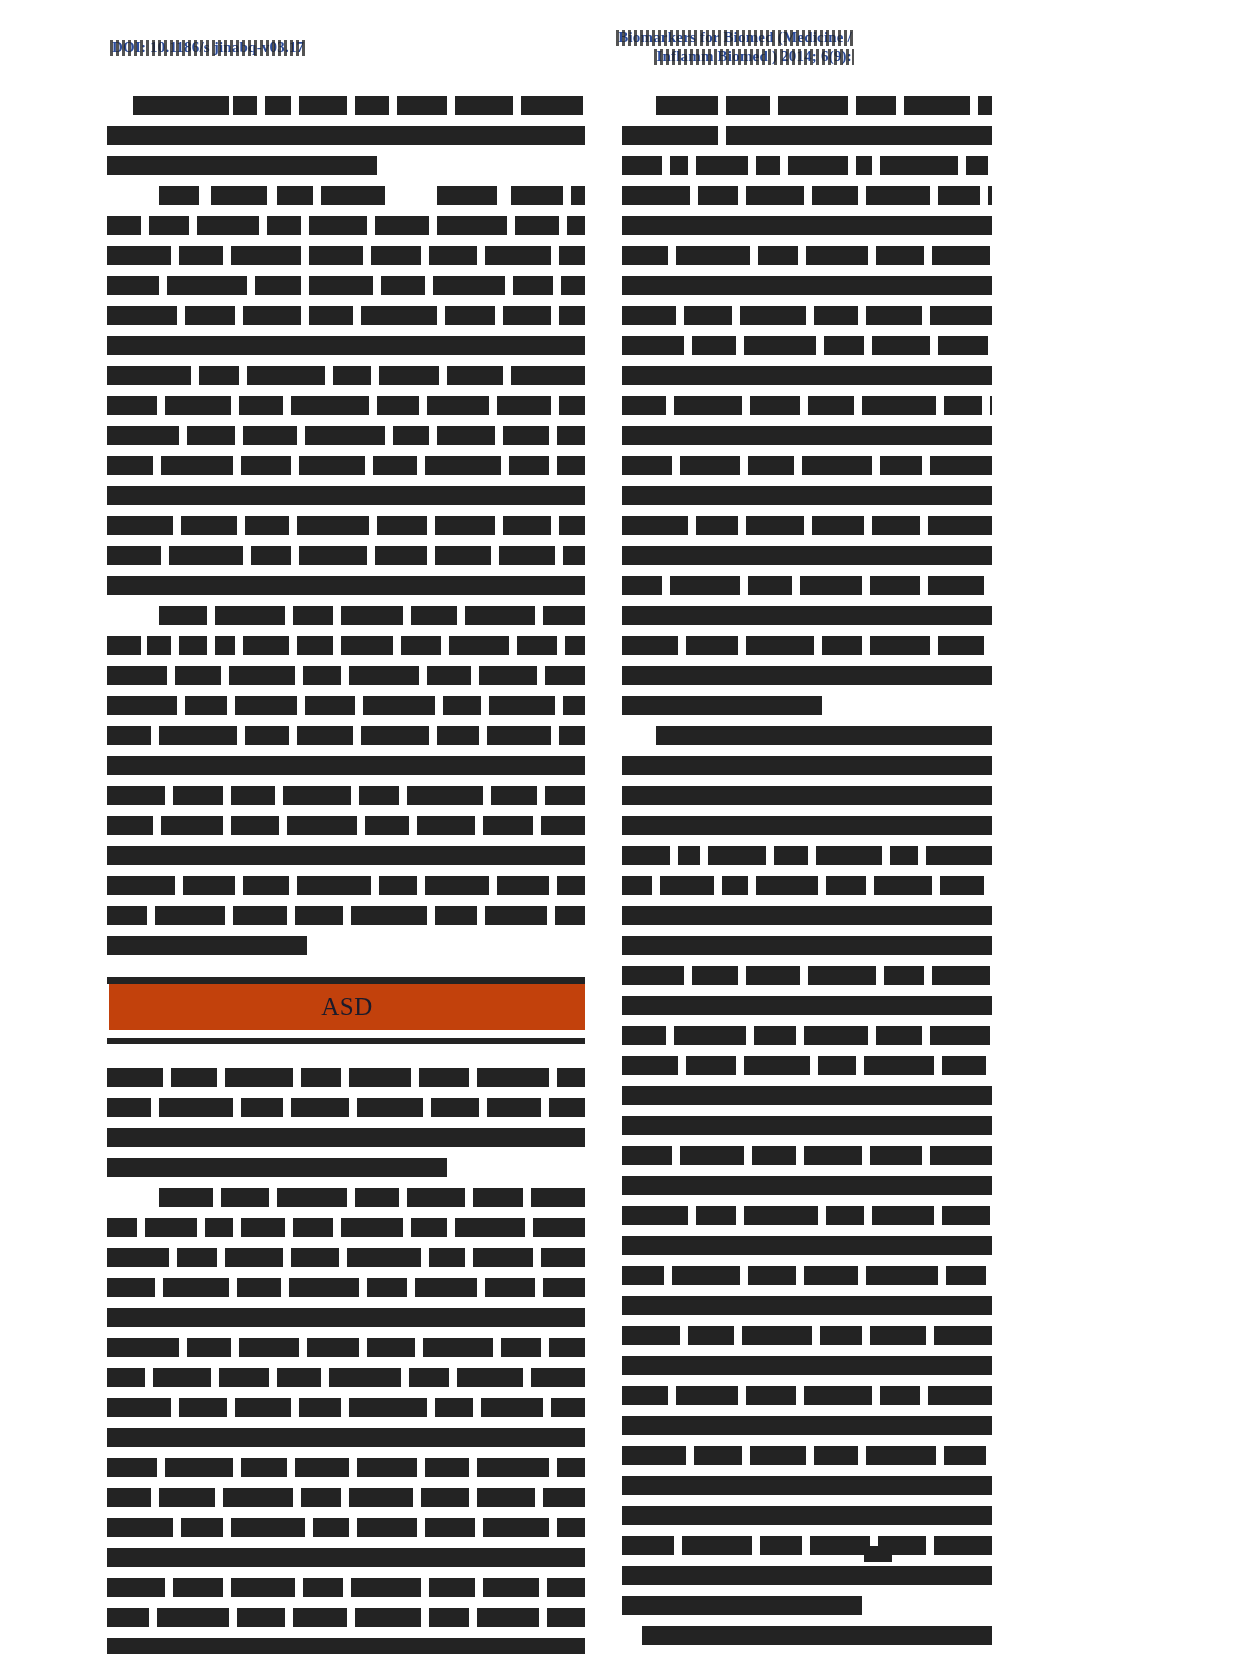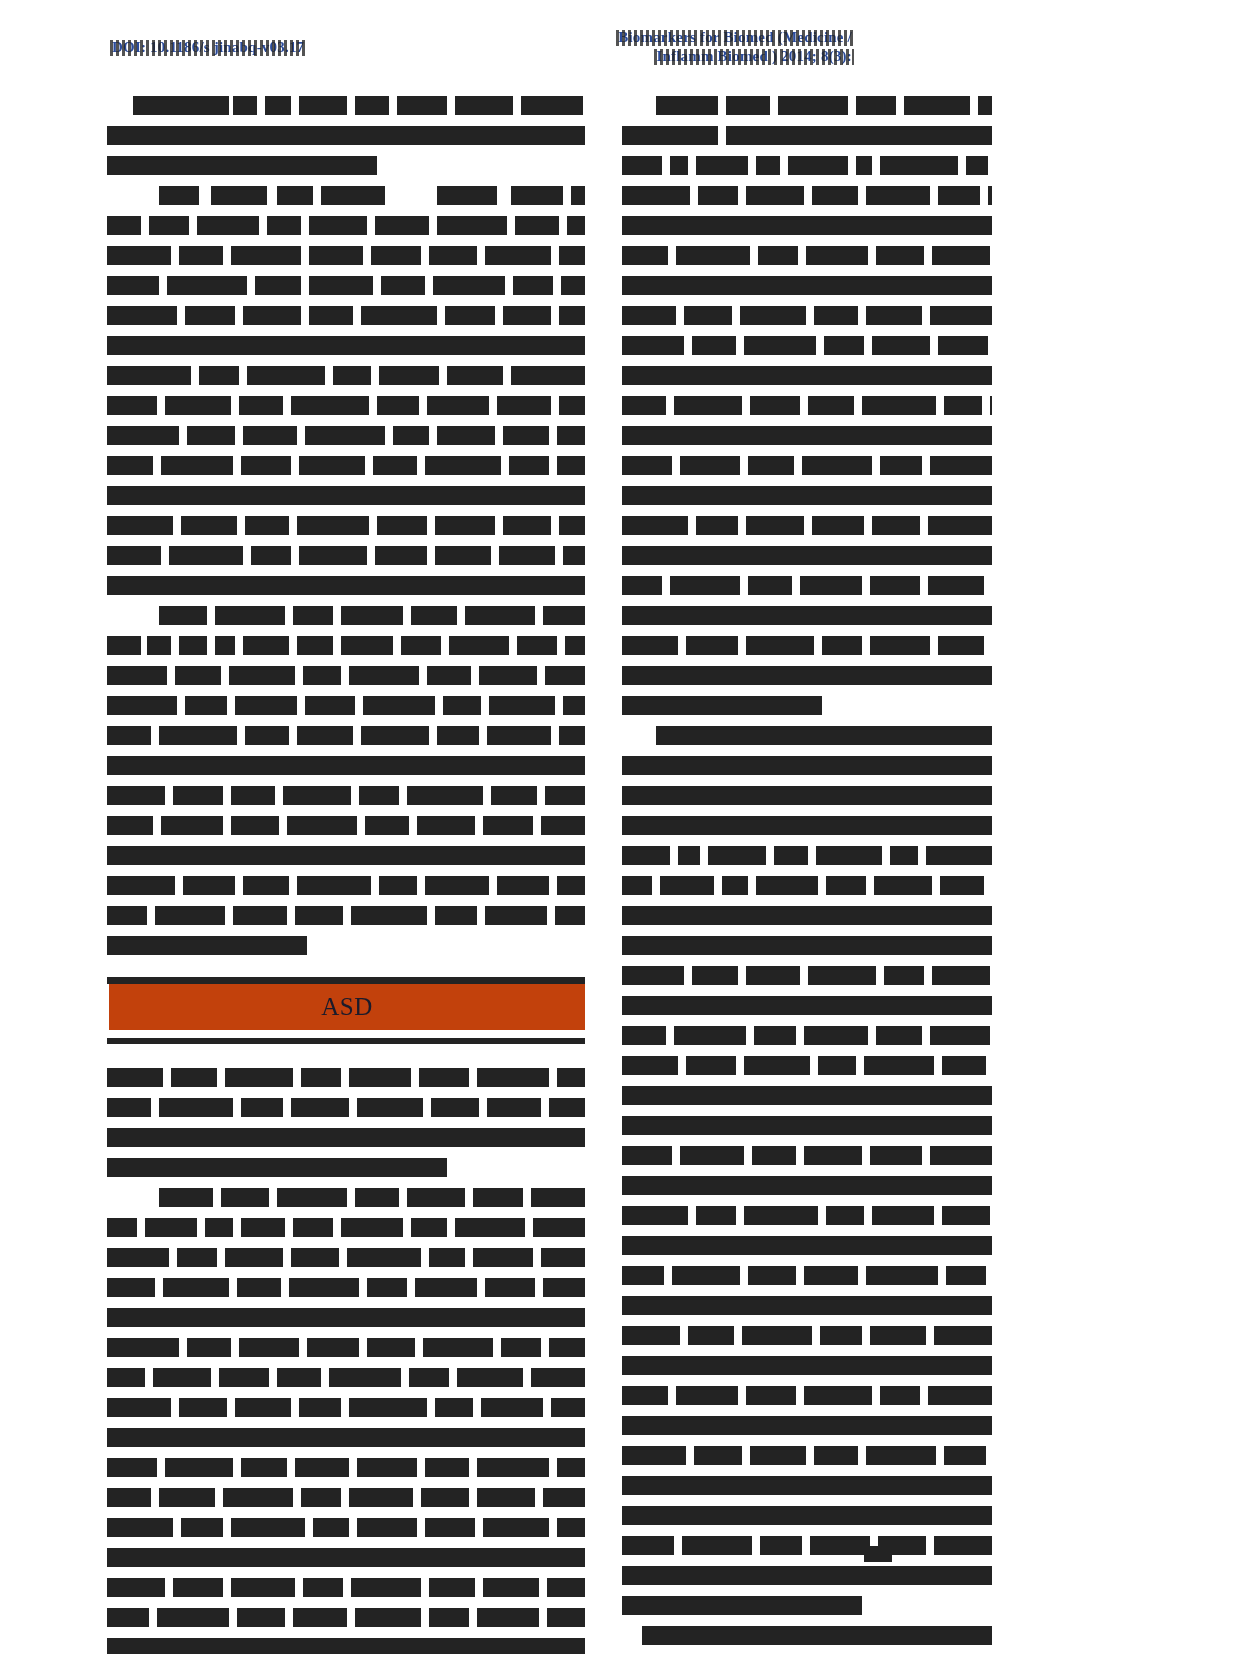--- a/index.html
+++ b/index.html
@@ -129,21 +129,21 @@
 <body>
 
 <div class="page">
 
   <div class="runhead runhead-left">
     <span class="obscured">DOI: 10.1186/s jinabq-v03.17</span>
   </div>
 
   <div class="runhead runhead-right">
     <div><span class="obscured">Biomarkers for Biomed (Medicine /</span></div>
-    <div><span class="obscured">Inflamm Biomed ) 2014; 8(3):</span></div>
+    <div><span class="obscured">Inflamm Biomed ) 2014; 6(9):</span></div>
   </div>
 
   <div class="col col-left" id="col-left">
       <div class="para">
         <div class="ln">
           <i style="left: 26px; width: 96px;"></i>
           <i style="left: 126px; width: 24px;"></i>
           <i style="left: 158px; width: 26px;"></i>
           <i style="left: 192px; width: 48px;"></i>
           <i style="left: 248px; width: 34px;"></i>

